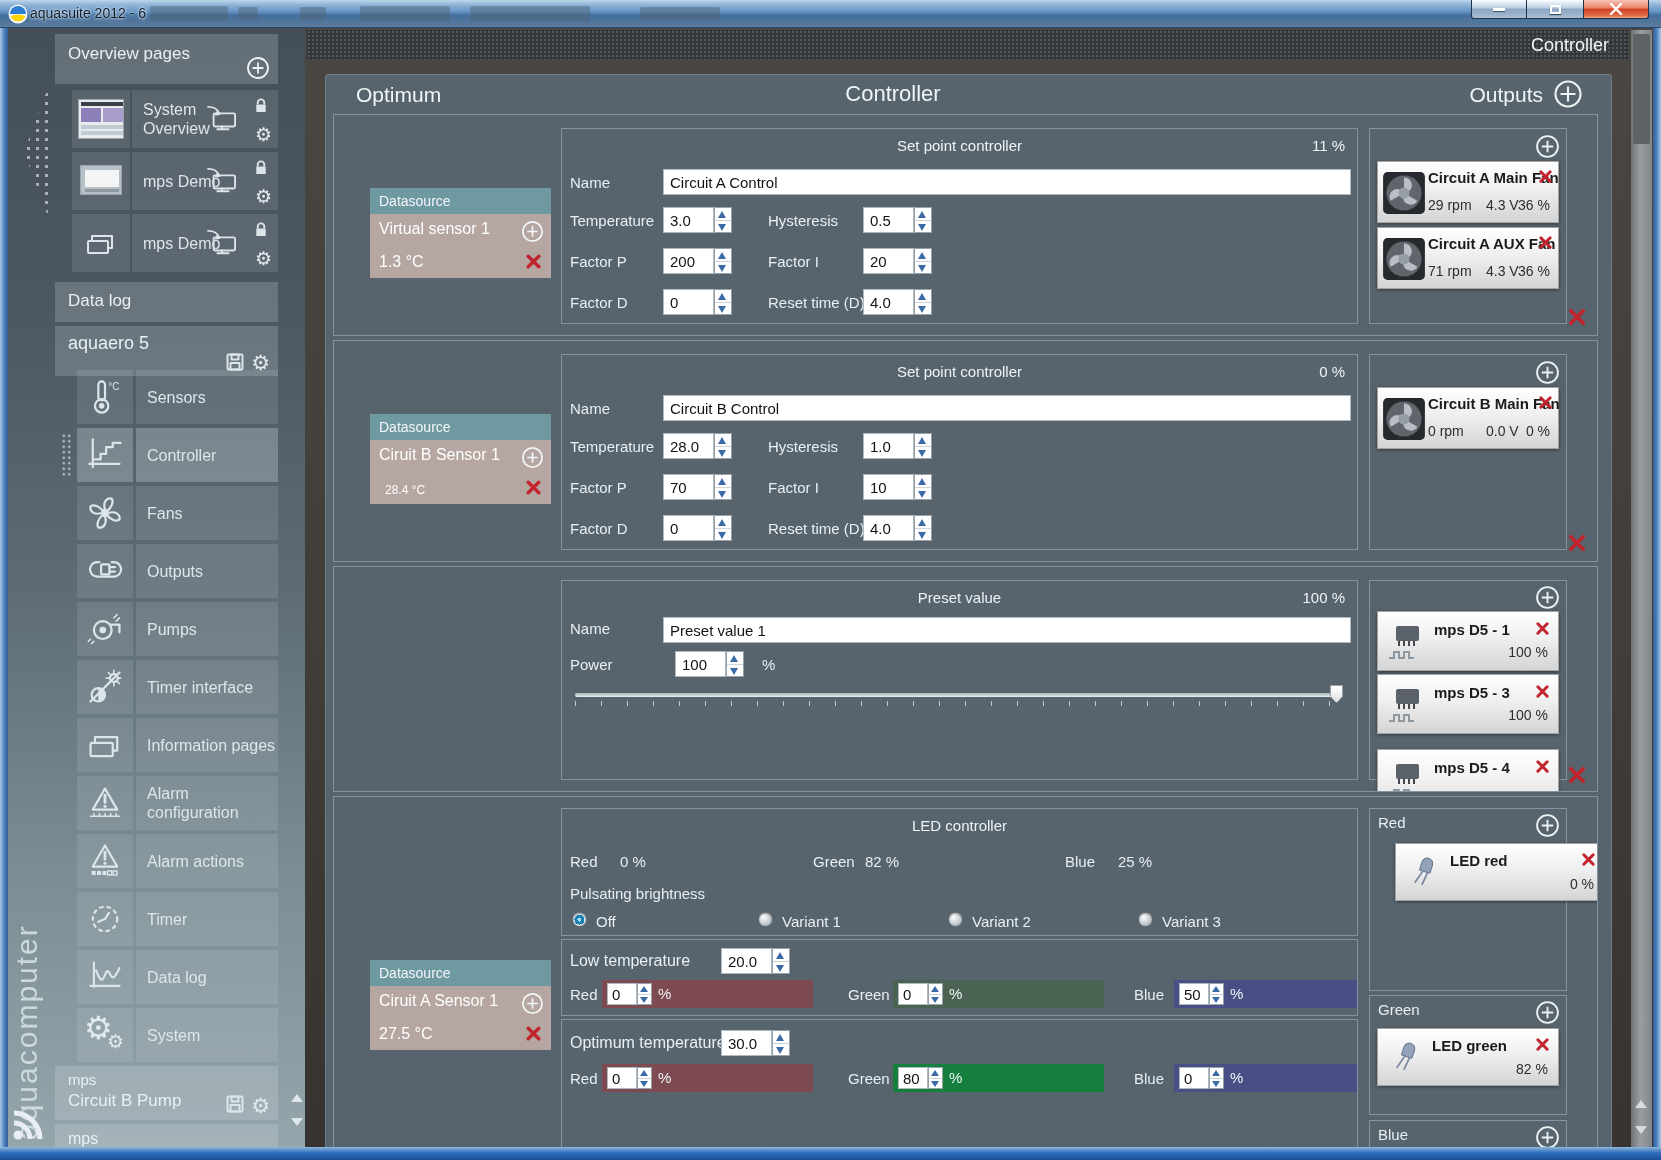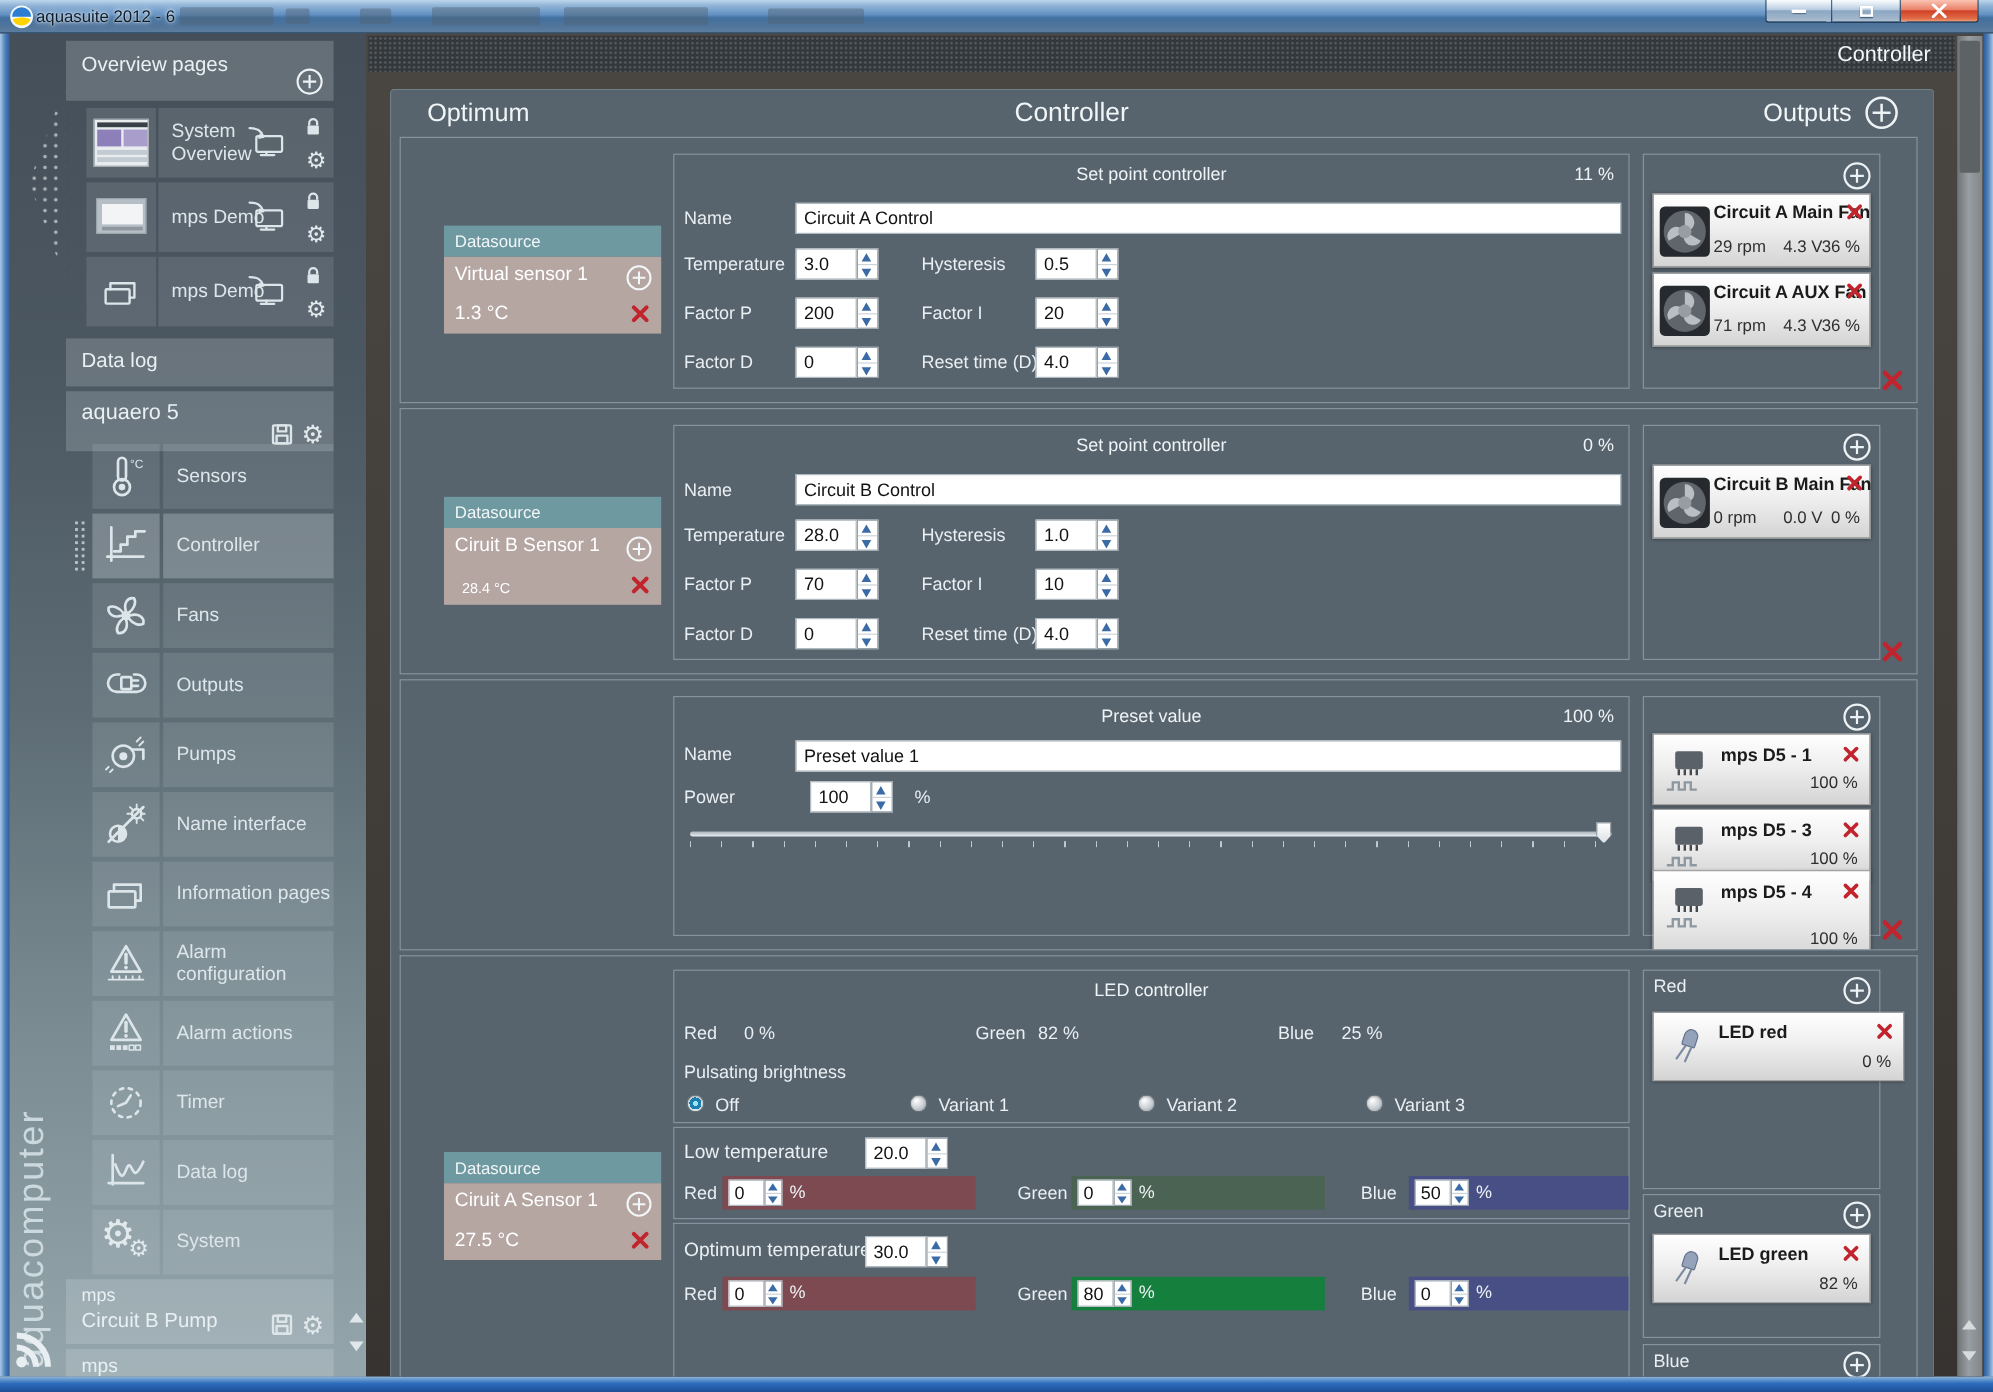--- a/index.html
+++ b/index.html
@@ -287,21 +287,21 @@
     <div class="sb-tile" style="left:69px;top:632px;width:56px;height:54px">
       <svg class="ic abs" style="left:8px;top:7px" width="40" height="40" viewBox="0 0 36 36">
         <circle cx="12" cy="25" r="6"></circle>
           <path d="M12 19a6 6 0 0 1 0 12z" fill="#dce5e9" stroke="none"></path>
         <circle cx="26" cy="10" r="3.5"></circle>
           <path d="M26 3v2.5M26 14.5V17M19 10h2.5M29.5 10H32M21 5l1.8 1.8M31 5l-1.8 1.8M21 15l1.8-1.8M31 15l-1.8-1.8" stroke-width="1.4"></path>
         <path d="M5 31L31 5"></path>
       </svg>
     </div>
     <div class="sb-tile" style="left:128px;top:632px;width:142px;height:54px">
-      <span class="sb-lab">Name interface</span>
+      <span class="sb-lab">Timer interface</span>
     </div>
 
     <div class="sb-tile" style="left:69px;top:690px;width:56px;height:54px">
       <svg class="ic abs" style="left:8px;top:7px" width="40" height="40" viewBox="0 0 36 36">
         <rect x="5" y="16" width="20" height="12" rx="1"></rect>
           <path d="M9 16v-5h20v12h-4"></path>
       </svg>
     </div>
     <div class="sb-tile" style="left:128px;top:690px;width:142px;height:54px">
       <span class="sb-lab">Information pages</span>
@@ -649,21 +649,21 @@
                   <path d="M15 21v5M20 21v5M25 21v5M30 21v5"></path>
                 </g>
               <path d="M5 38h5v-6h5v6h5v-6h5v6h5" fill="none" stroke="#8d98a0" stroke-width="2"></path>
             </svg>
             <span class="t" style="left:56px;top:9px">mps D5 - 3</span>
             <svg class="rx" style="right:8px;top:9px" width="15" height="15" viewBox="0 0 16 16">
                 <path d="M3 3l10 10M13 3L3 13" stroke="#c2242e" stroke-width="3.2" stroke-linecap="round"></path>
               </svg>
             <span class="s" style="right:10px;bottom:10px">100 %</span>
           </div>
-          <div class="card" style="left:7px;top:144px;width:182px;height:76px">
+          <div class="card" style="left:7px;top:168px;width:182px;height:76px">
             <svg class="abs" style="left:6px;top:8px" width="44" height="44" viewBox="0 0 44 44">
               <rect x="12" y="6" width="23" height="15" rx="2" fill="#5a6168"></rect>
               <g stroke="#45494e" stroke-width="2">
                   <path d="M15 21v5M20 21v5M25 21v5M30 21v5"></path>
                 </g>
               <path d="M5 38h5v-6h5v6h5v-6h5v6h5" fill="none" stroke="#8d98a0" stroke-width="2"></path>
             </svg>
             <span class="t" style="left:56px;top:9px">mps D5 - 4</span>
             <svg class="rx" style="right:8px;top:9px" width="15" height="15" viewBox="0 0 16 16">
                 <path d="M3 3l10 10M13 3L3 13" stroke="#c2242e" stroke-width="3.2" stroke-linecap="round"></path>
@@ -783,21 +783,21 @@
             <span class="pc">%</span>
           </div>
         </div>
 
         <div class="sub" style="left:1035px;top:11px;width:198px;height:183px">
           <span class="lbl" style="left:8px;top:5px">Red</span>
           <svg class="plus" style="right:6px;top:4px" width="25" height="25" viewBox="0 0 24 24">
             <circle cx="12" cy="12" r="10" fill="none" stroke="#edf2f5" stroke-width="1.8"></circle>
               <path d="M12 6.5v11M6.5 12h11" stroke="#edf2f5" stroke-width="1.8"></path>
           </svg>
-          <div class="card" style="left:7px;top:34px;width:210px;height:58px">
+          <div class="card" style="left:25px;top:34px;width:210px;height:58px">
             <svg class="abs" style="left:8px;top:8px" width="40" height="40" viewBox="0 0 40 40">
               <g transform="rotate(18 20 20)">
                   <path d="M15 11a5.5 5.5 0 0 1 11 0v7.5a1 1 0 0 1-1 1h-9a1 1 0 0 1-1-1z" fill="#94a2ba" stroke="#64738c"></path>
                   <path d="M18.5 20l-4 13M23.5 20l-1.5 13" stroke="#7d8aa0" stroke-width="1.8" fill="none"></path>
                 </g>
             </svg>
             <span class="t" style="left:54px;top:8px">LED red</span>
             <svg class="rx" style="right:8px;top:8px" width="15" height="15" viewBox="0 0 16 16">
                 <path d="M3 3l10 10M13 3L3 13" stroke="#c2242e" stroke-width="3.2" stroke-linecap="round"></path>
               </svg>

